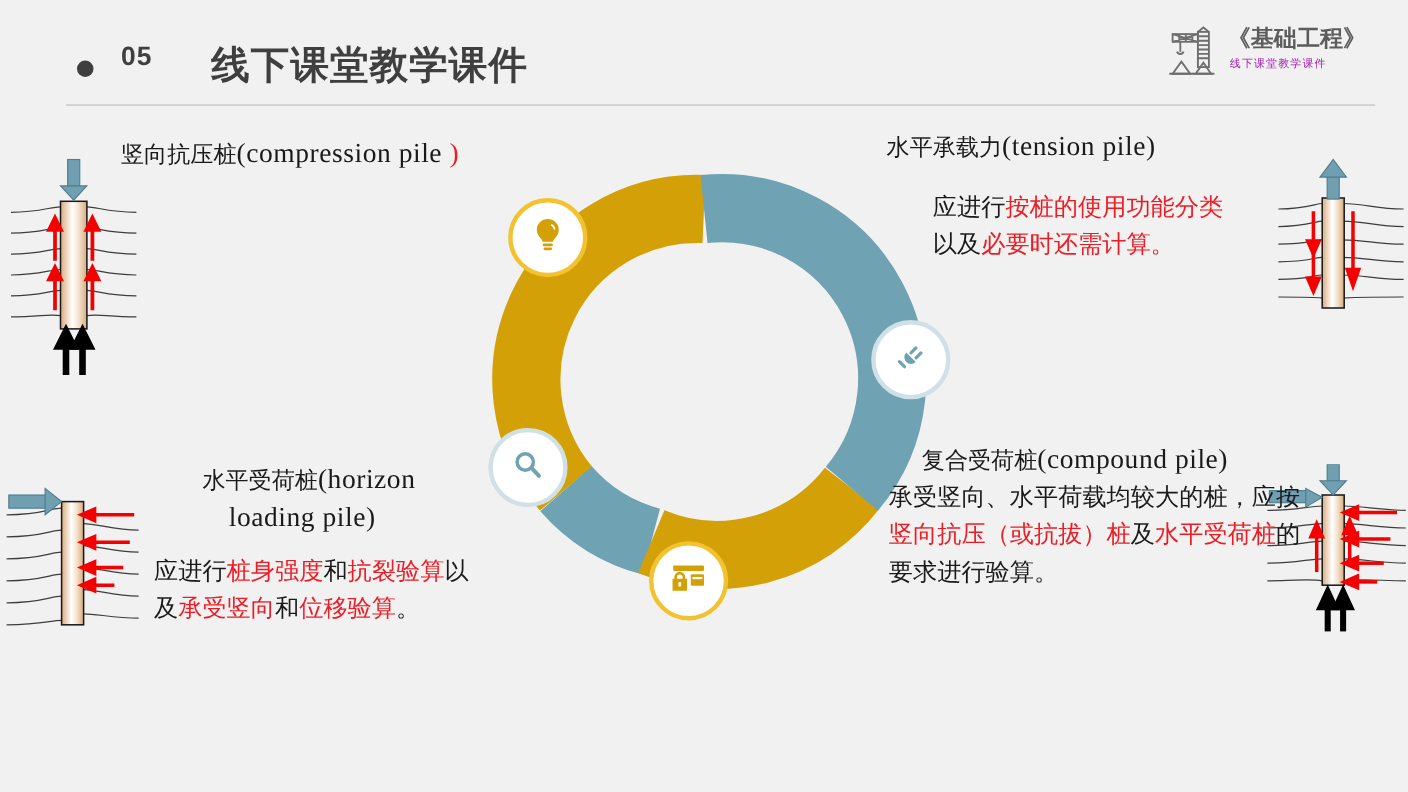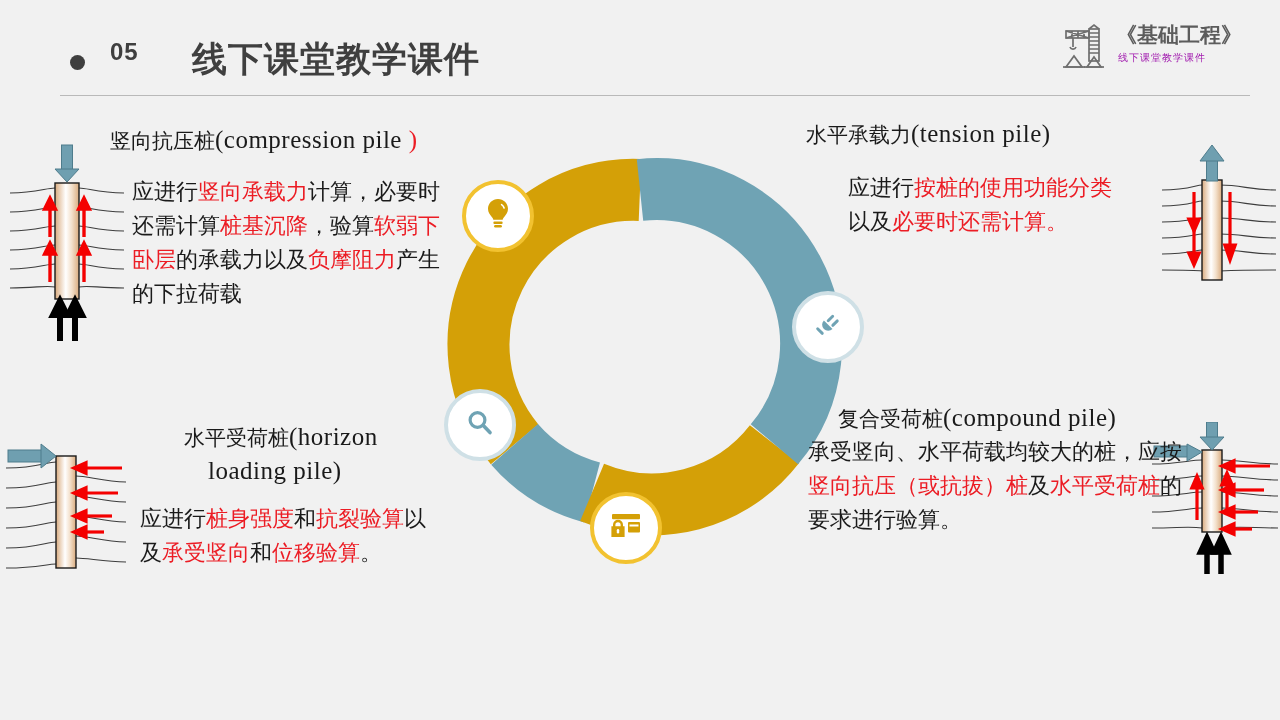--- a/index.html
+++ b/index.html
@@ -345,21 +345,20 @@
         <path d="M69 152 L69 128"></path>
           <path d="M62.5 130 L69 116 L75.5 130 Z"></path>
       </g>
     </svg>
   </div>
 
   <div class="blk" id="blk-compression">
     <div class="head">
       <span>竖向抗压桩</span><span class="en">(compression pile </span><span class="en r">)</span>
     </div>
-    <div class="body"><span>应进行</span><span class="r">竖向承载力</span><span>计算，必要时还需计算</span><span class="r">桩基沉降</span><span>，验算</span><span class="r">软弱下卧层</span><span>的承载力以及</span><span class="r">负摩阻力</span><span>产生的下拉荷载</span></div>
   </div>
 
   <div class="blk" id="blk-tension">
     <div class="head">
       <span>水平承载力</span><span class="en">(tension pile)</span>
     </div>
     <div class="body"><span>应进行</span><span class="r">按桩的使用功能分类</span><span>以及</span><span class="r">必要时还需计算。</span></div>
   </div>
 
   <div class="blk" id="blk-horizontal">

